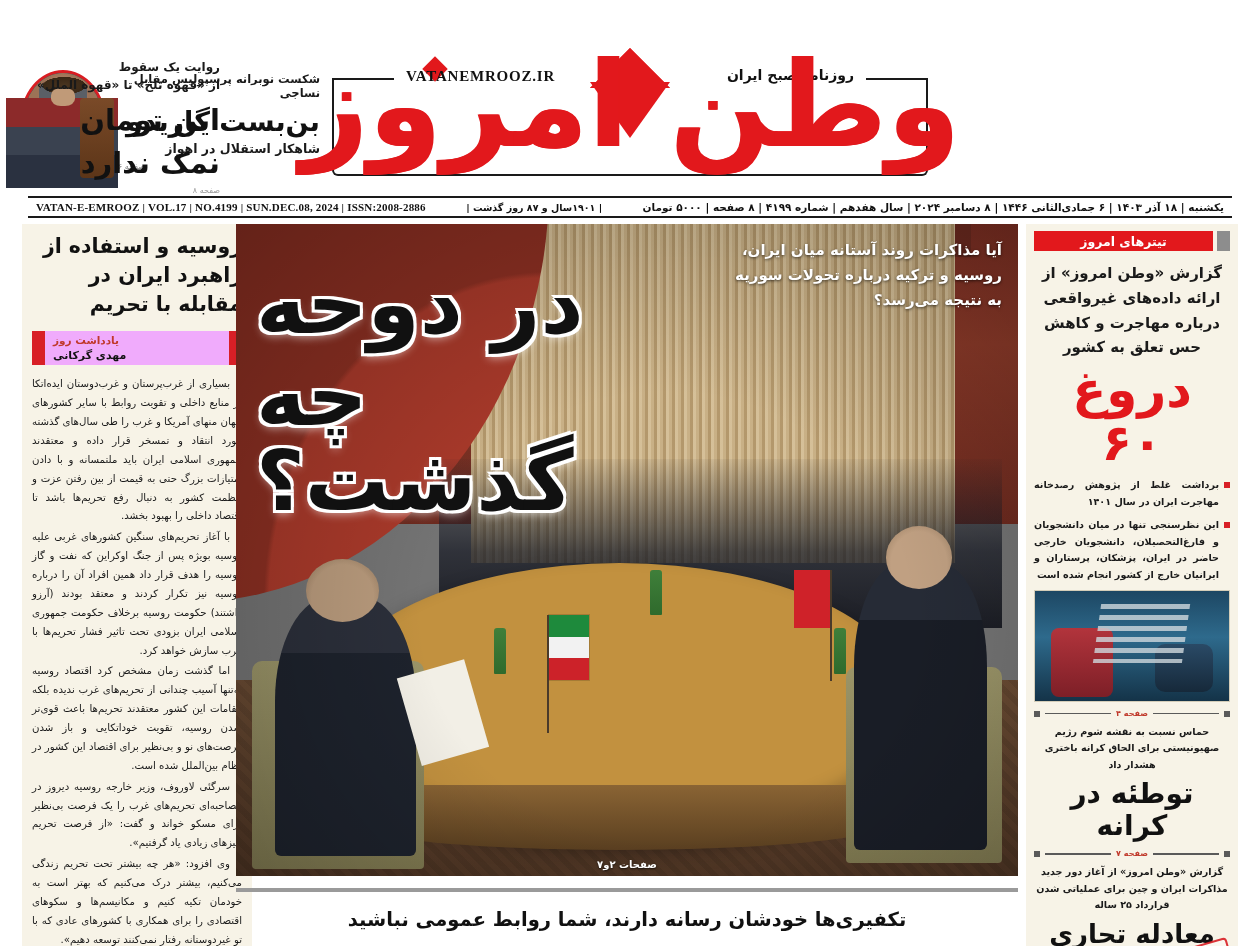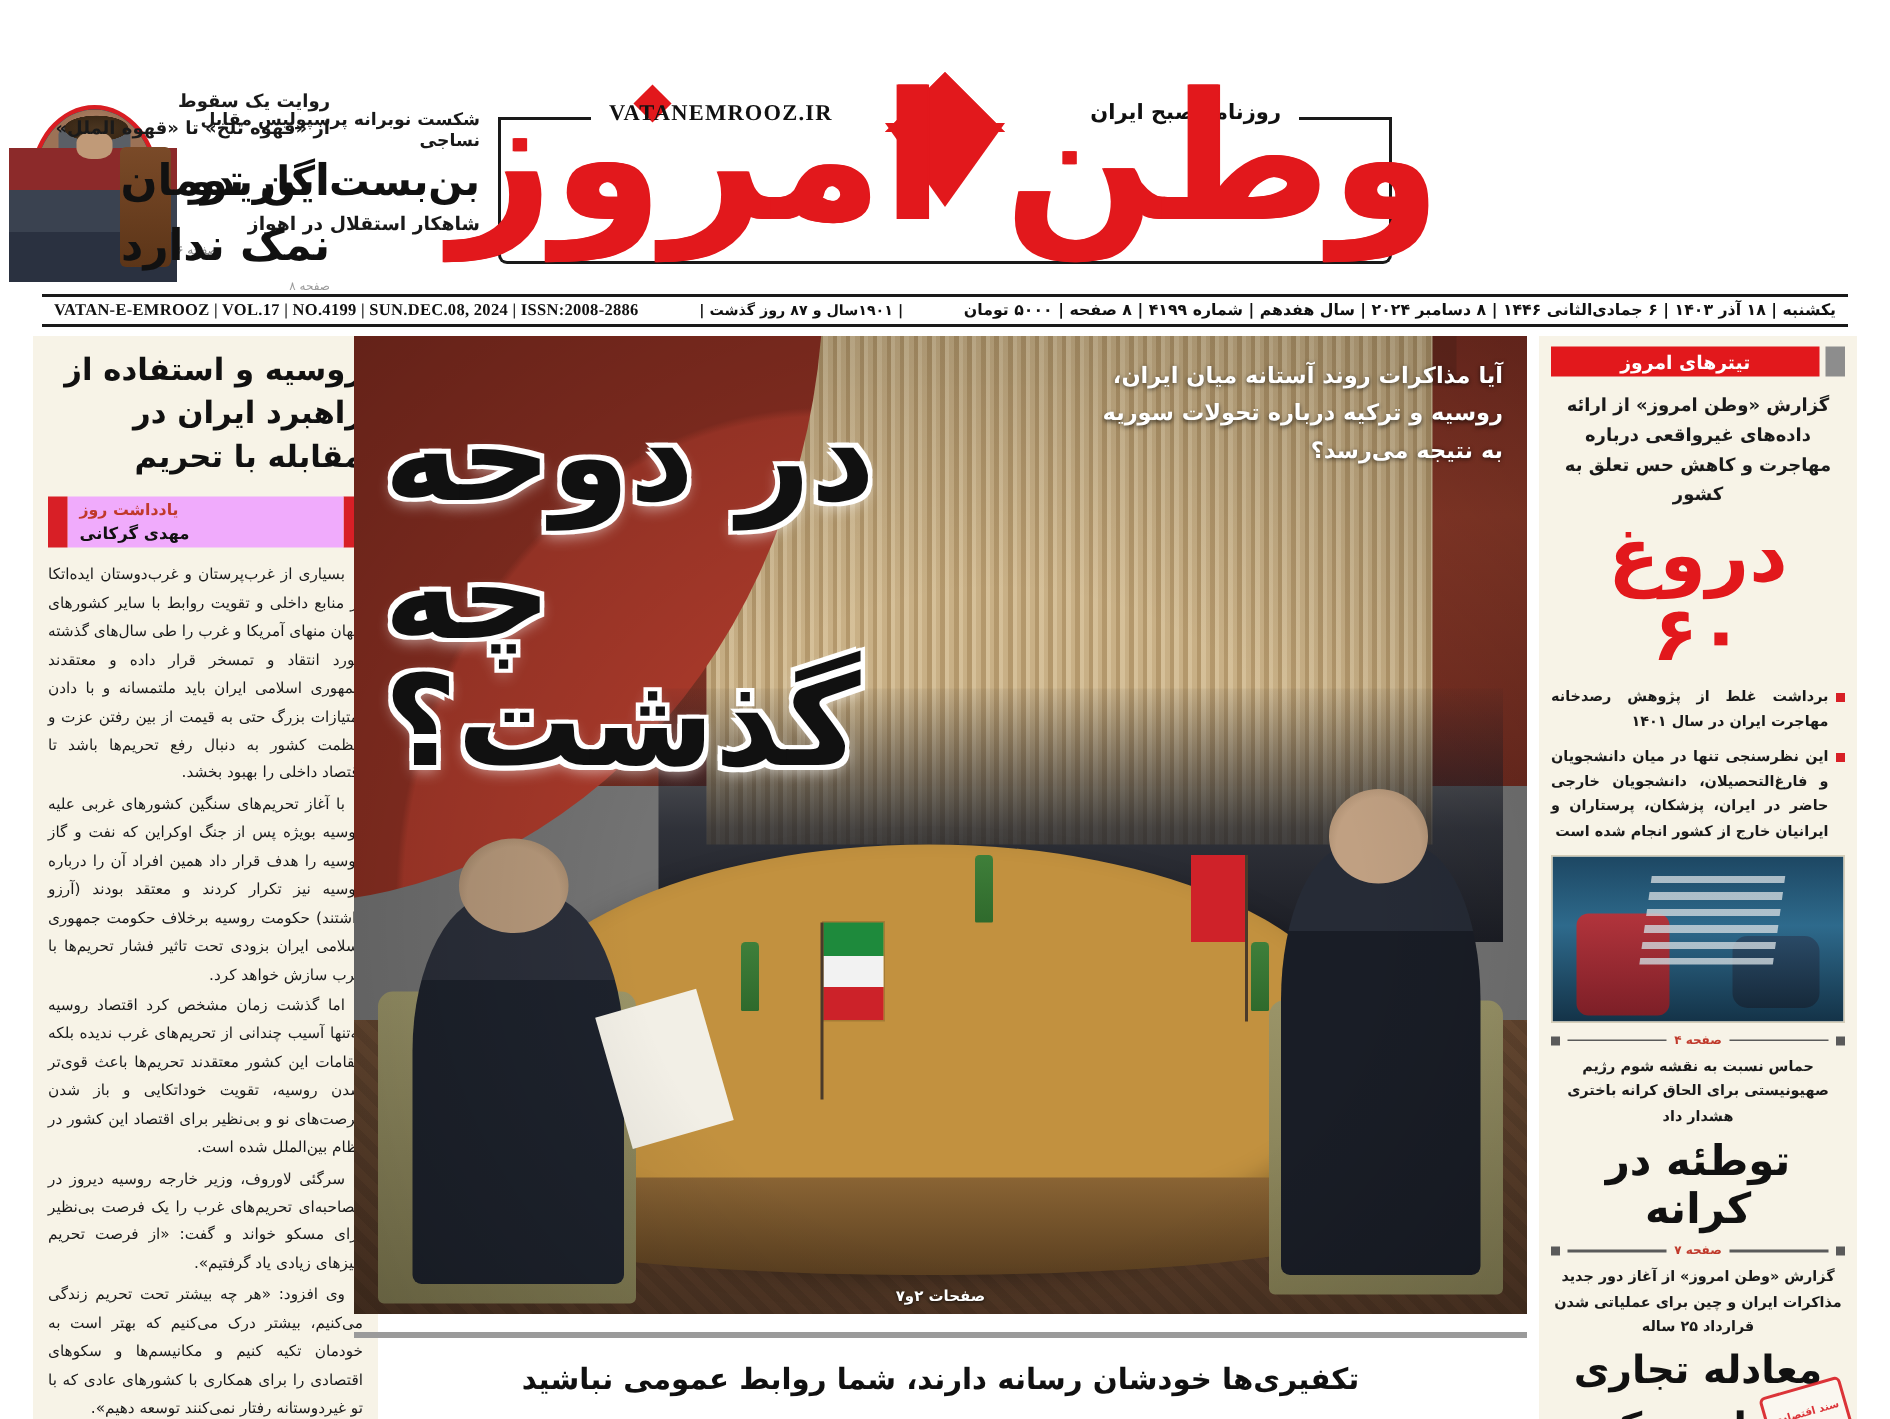--- a/index.html
+++ b/index.html
@@ -387,21 +387,21 @@
     display: flex; align-items: center; gap: 4px; height: 22px;
   }
   .sb-header-bar {
     flex: 1; background: #e2181c; height: 20px;
     display: flex; align-items: center; justify-content: center;
   }
   .sb-header-bar span { color: #fff; font-size: 12.5px; font-weight: 800; }
   .sb-header-sq { width: 13px; height: 20px; background: #8d8d8d; }
 
   .sb-kicker {
-    margin-top: 9px; font-size: 12px; line-height: 1.65;
+    margin-top: 9px; font-size: 15px; line-height: 1.65;
     color: #1a1a1a; font-weight: 700; text-align: center;
   }
   .sb-bigtitle {
     margin-top: 4px; text-align: center;
     font-size: 50px; font-weight: 900; color: #e2181c;
     line-height: 1.05; letter-spacing: -2px;
   }
   .sb-bullets { margin-top: 8px; }
   .sb-bullet {
     display: flex; gap: 5px; align-items: flex-start;

